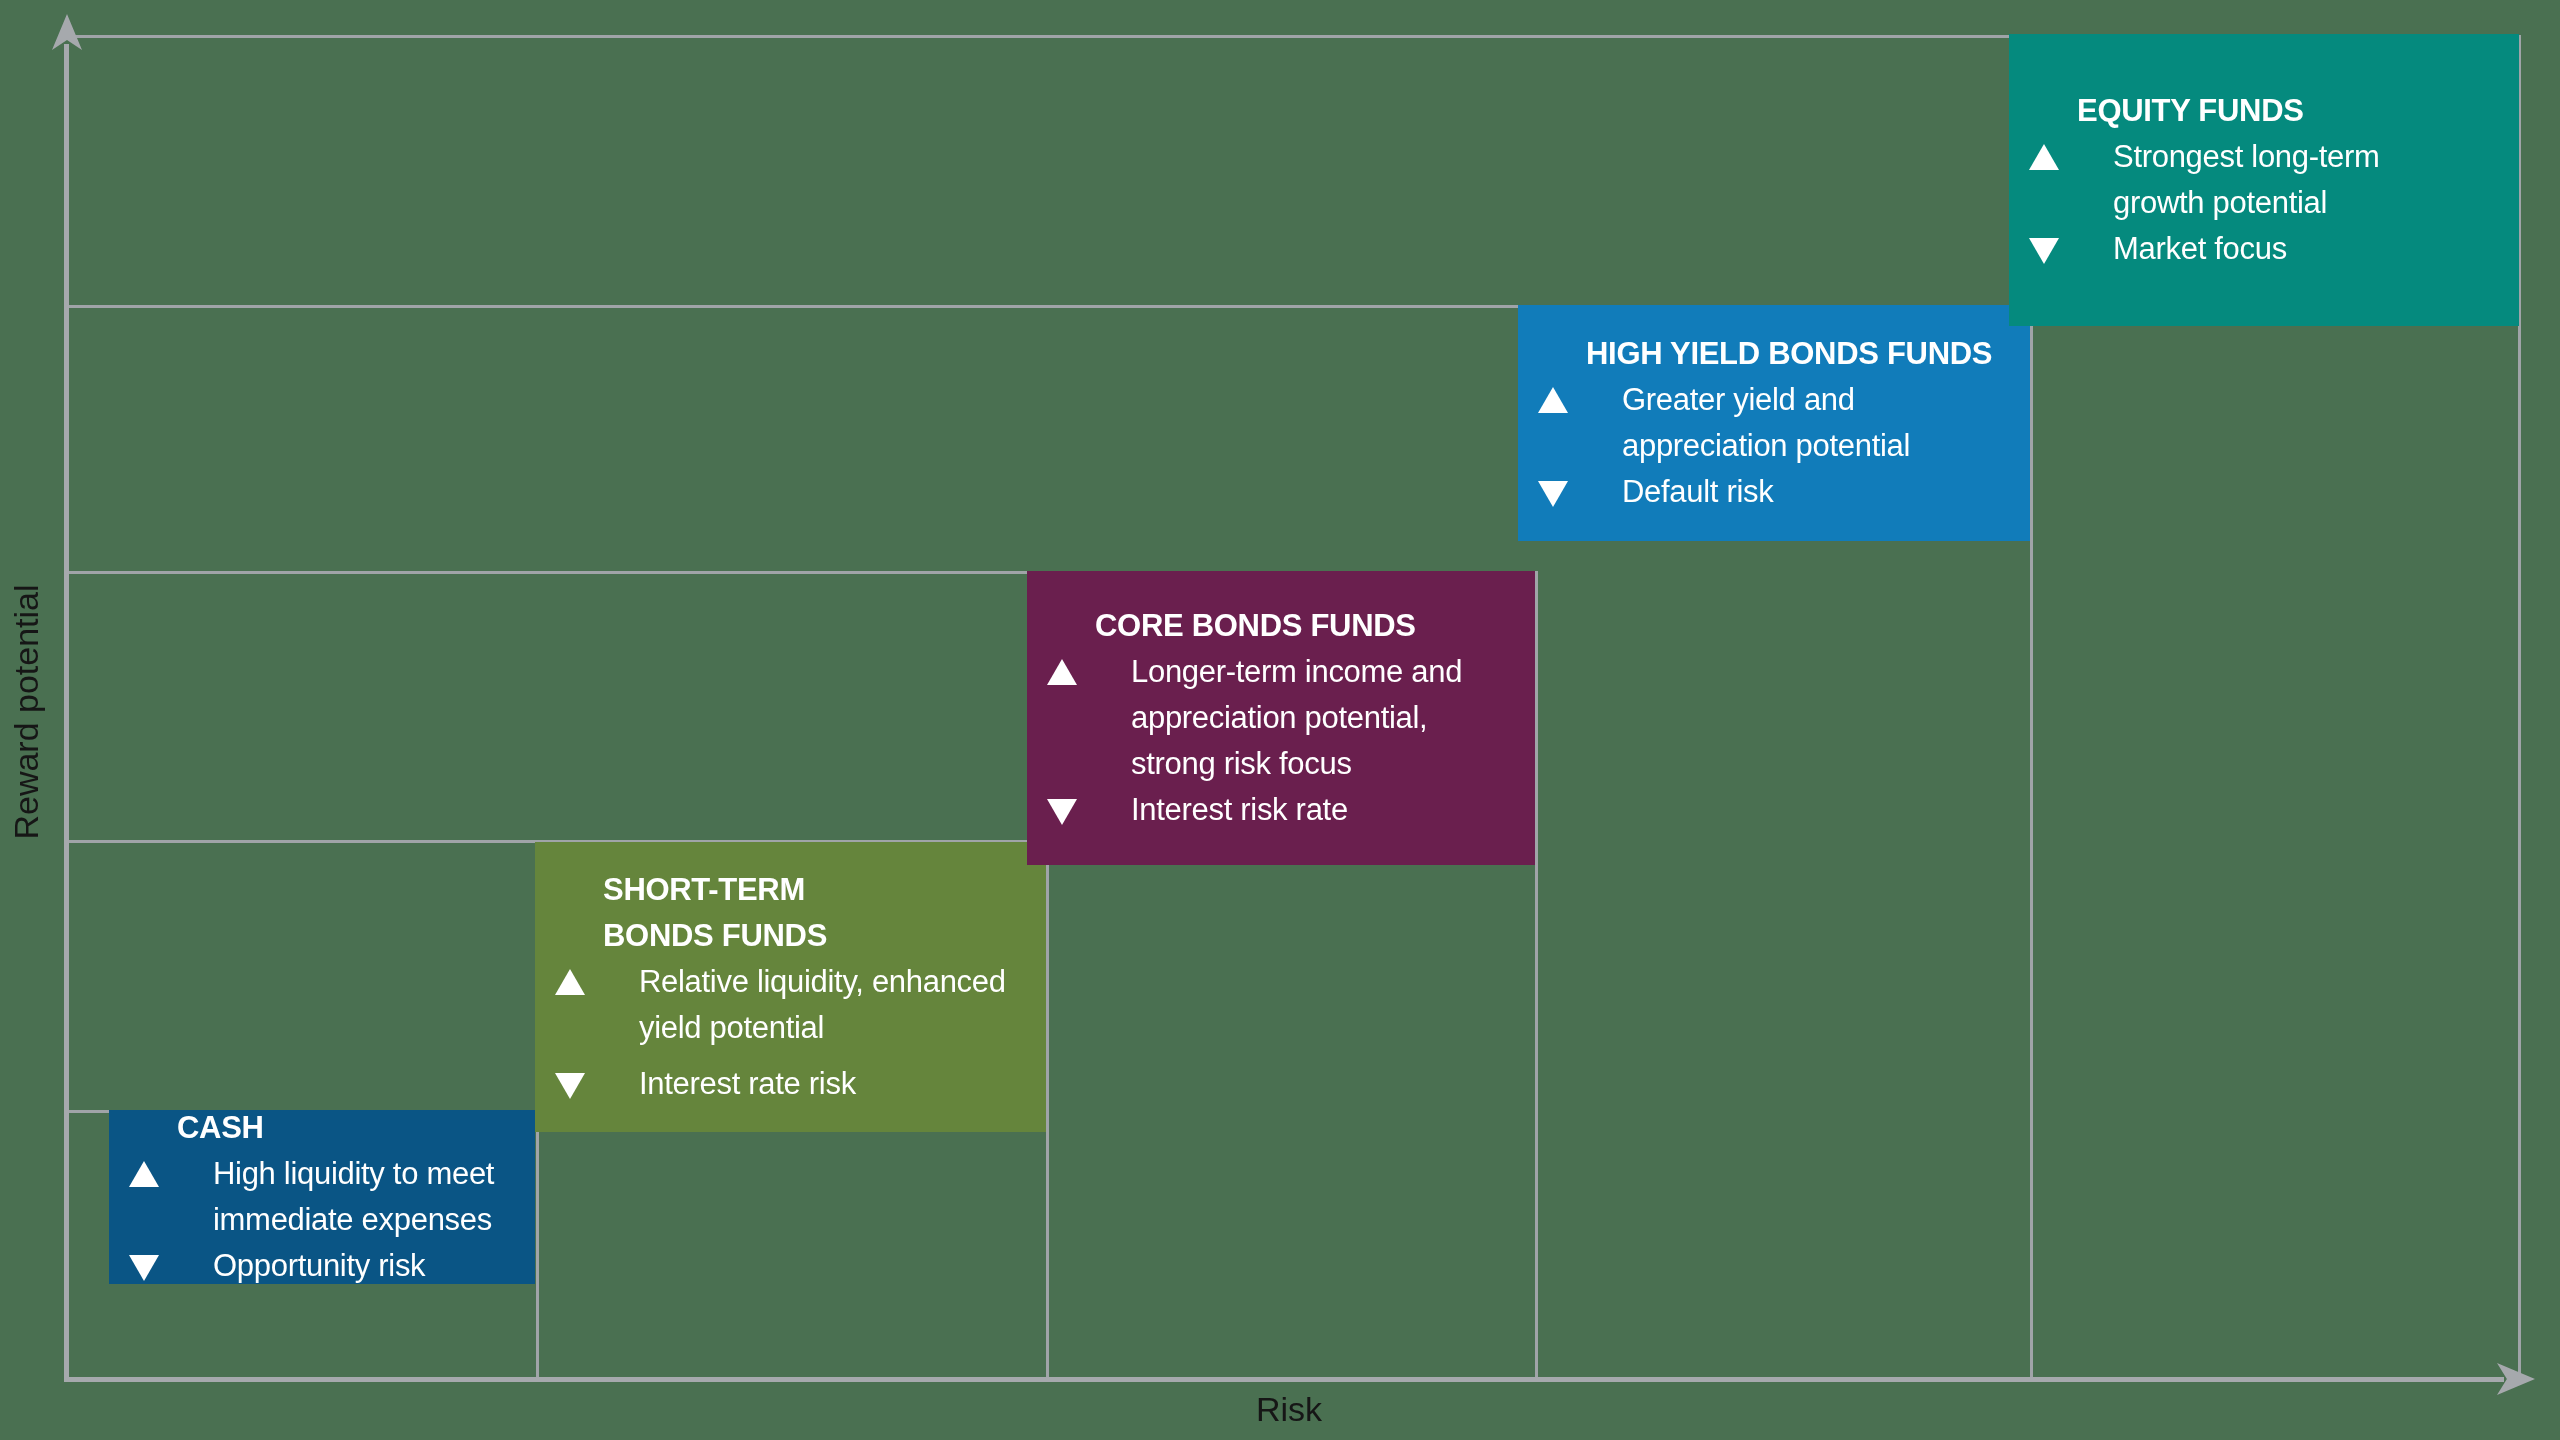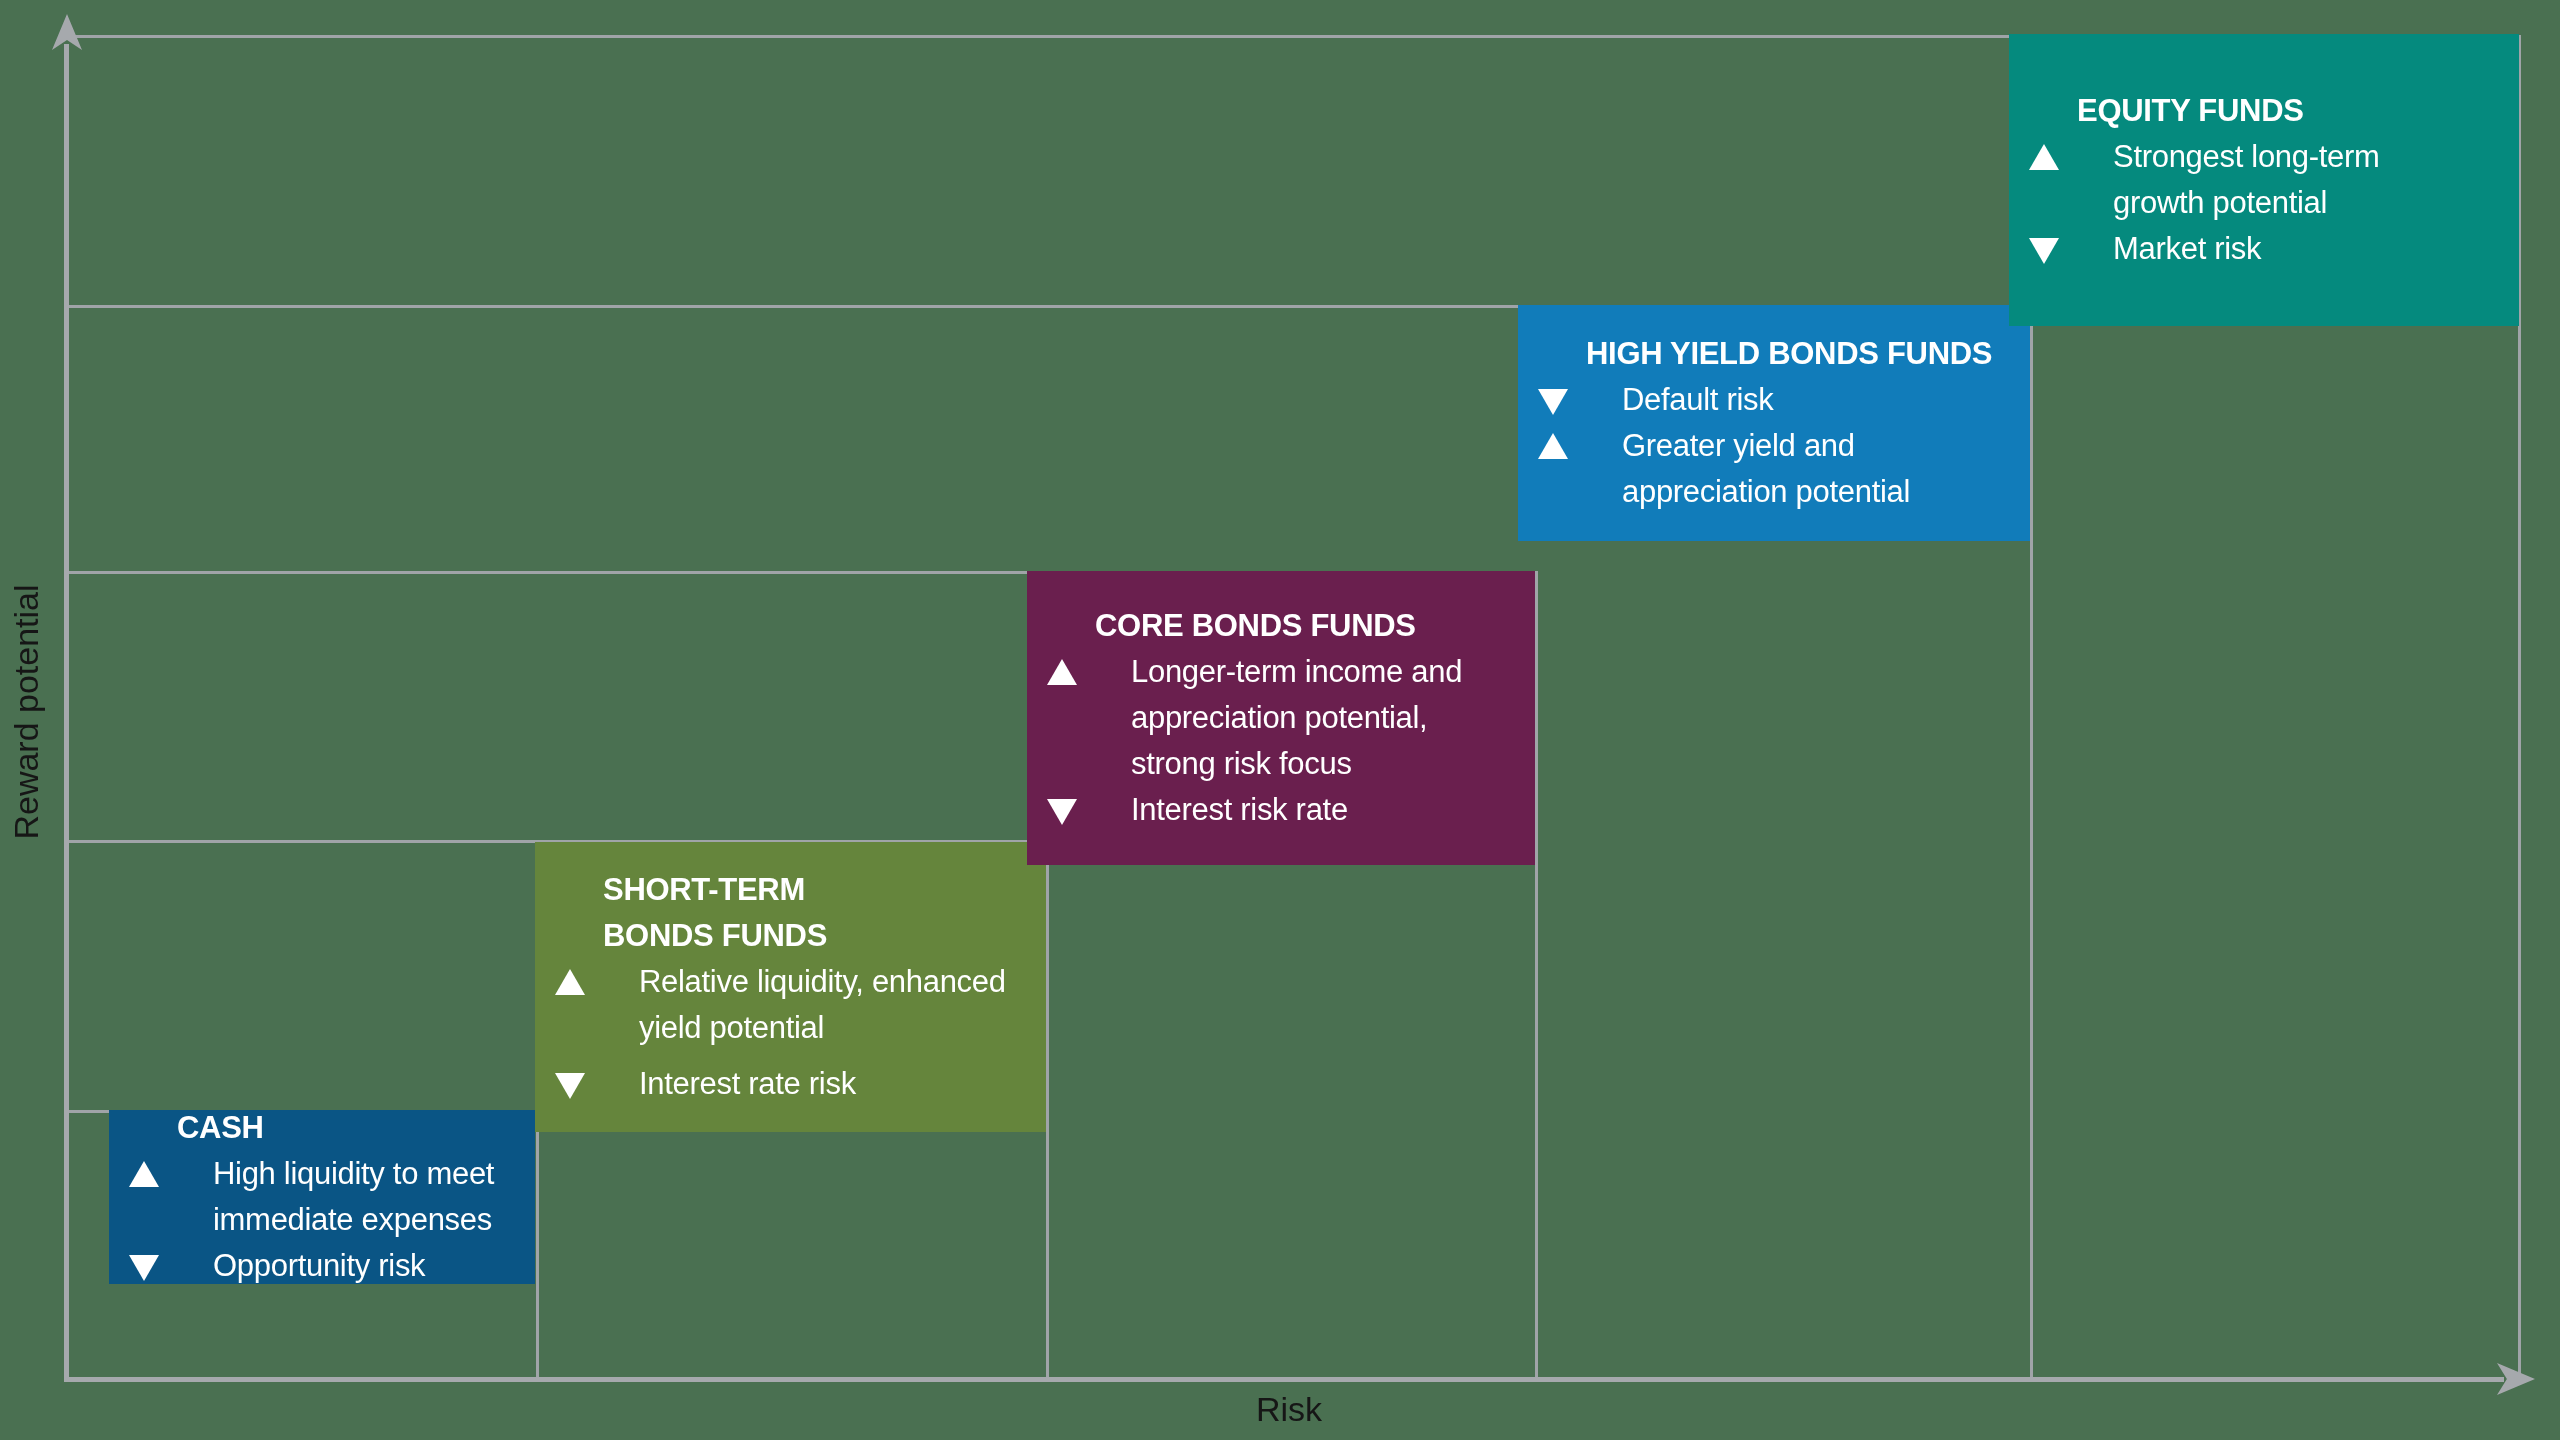--- a/index.html
+++ b/index.html
@@ -120,26 +120,26 @@
       <div class="fund-box" style="left: 1027px; top: 571px; width: 508px; height: 294px; background: rgb(106, 31, 78);">
       <div class="box-title">CORE BONDS FUNDS</div>
       <div>
           <div class="item"><span class="tri up"></span><span>Longer-term income and<br>appreciation potential,<br>strong risk focus</span></div>
           <div class="item"><span class="tri down"></span><span>Interest risk rate</span></div>
         </div>
     </div>
       <div class="fund-box" style="left: 1518px; top: 305px; width: 512px; height: 236px; background: rgb(17, 124, 186);">
       <div class="box-title">HIGH YIELD BONDS FUNDS</div>
       <div>
+          <div class="item"><span class="tri up"></span><span>Greater yield and<br>appreciation potential</span></div>
           <div class="item"><span class="tri down"></span><span>Default risk</span></div>
-          <div class="item"><span class="tri up"></span><span>Greater yield and<br>appreciation potential</span></div>
         </div>
     </div>
       <div class="fund-box" style="left: 2009px; top: 34px; width: 510px; height: 292px; background: rgb(5, 138, 126);">
       <div class="box-title">EQUITY FUNDS</div>
       <div>
           <div class="item"><span class="tri up"></span><span>Strongest long-term<br>growth potential</span></div>
-          <div class="item"><span class="tri down"></span><span>Market risk</span></div>
+          <div class="item"><span class="tri down"></span><span>Market focus</span></div>
         </div>
     </div>
     </div>
 
 </div>
 
 </body></html>

